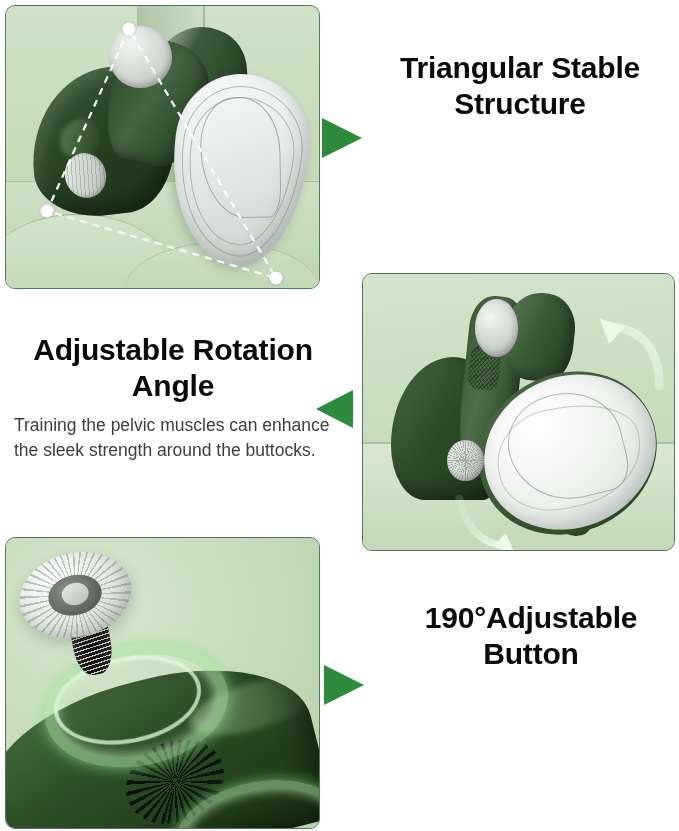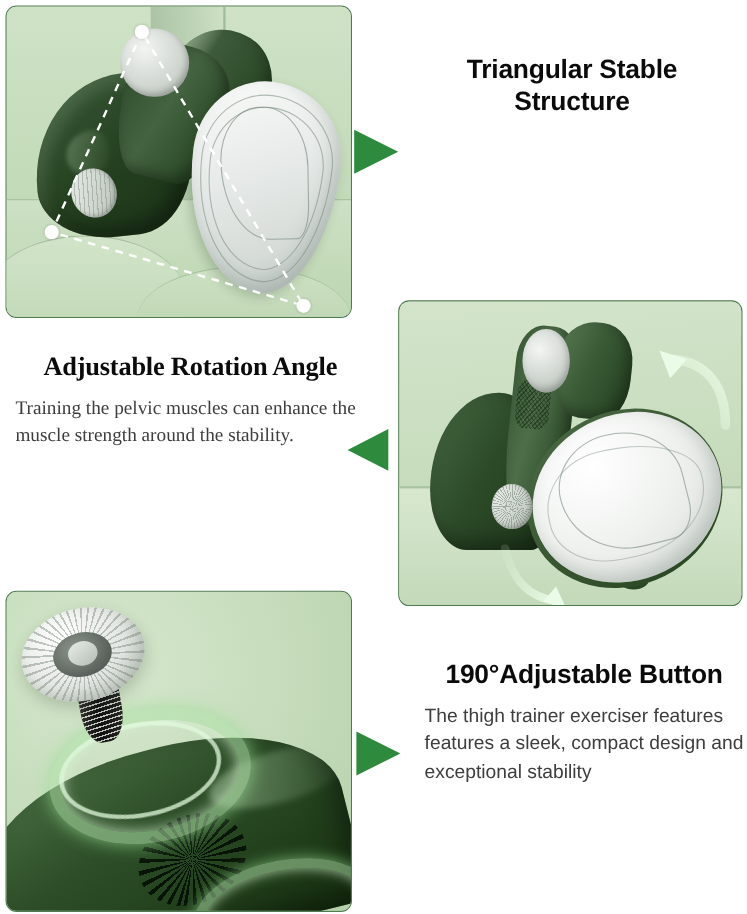--- a/index.html
+++ b/index.html
@@ -52,36 +52,36 @@
     border-right: 37px solid #2e8b3d;
   }
   #arrow-1 { left: 322px; top: 118px; }
   #arrow-2 { left: 316px; top: 390px; }
   #arrow-3 { left: 324px; top: 665px; }
 
   
   .text-block { position: absolute; }
   .feature-title {
     margin: 0;
-    font-size: 24px;
+    font-size: 30px;
     font-weight: bold;
     line-height: 1.2;
     color: #0b0b0b;
     text-align: center;
     letter-spacing: -0.2px;
   }
   .feature-desc {
     margin: 9px 0 0 0;
     font-size: 17.5px;
     line-height: 1.45;
     color: #3d3d3d;
     text-align: left;
   }
   #text-1 { left: 372px; top: 50px;  width: 296px; }
-  #text-2 { left: 14px;  top: 320px; width: 318px; font-family: Liberation Serif, serif; }
+  #text-2 { left: 14px;  top: 332px; width: 318px; }
   #text-3 { left: 386px; top: 600px; width: 290px; }
 
   
   .p1-bg-room {
     position: absolute; inset: 0;
     background:
       linear-gradient(180deg, #cfe2c6 0%, #c5dcbb 48%, #bcd6b2 100%);
   }
   .p1-wall-shadow {
     position: absolute; left: 42%; top: 0; width: 22%; height: 66%;
@@ -412,21 +412,21 @@
   </div>
 
   <div class="arrow arrow-right" id="arrow-1"></div>
 
   <div class="text-block" id="text-1">
     <h2 class="feature-title">Triangular Stable Structure</h2>
   </div>
 
   <div class="text-block" id="text-2">
     <h2 class="feature-title">Adjustable Rotation Angle</h2>
-    <p class="feature-desc">Training the pelvic muscles can enhance the muscle strength around the stability.</p>
+    <p class="feature-desc">Training the pelvic muscles can enhance the sleek strength around the buttocks.</p>
   </div>
 
   <div class="arrow arrow-left" id="arrow-2"></div>
 
   <div class="panel" id="panel-2">
     <div class="panel-art">
       <div class="p2-bg"></div>
       <div class="p2-floor"></div>
       <div class="p2-wall-line"></div>
 
@@ -491,16 +491,15 @@
         <div class="p3-knob-inner"></div>
         <div class="p3-knob-inner2"></div>
       </div>
     </div>
   </div>
 
   <div class="arrow arrow-right" id="arrow-3"></div>
 
   <div class="text-block" id="text-3">
     <h2 class="feature-title">190°Adjustable Button</h2>
-    <p class="feature-desc">The thigh trainer exerciser features features a sleek, compact design and exceptional stability</p>
   </div>
 
 </div>
 
 </body></html>

